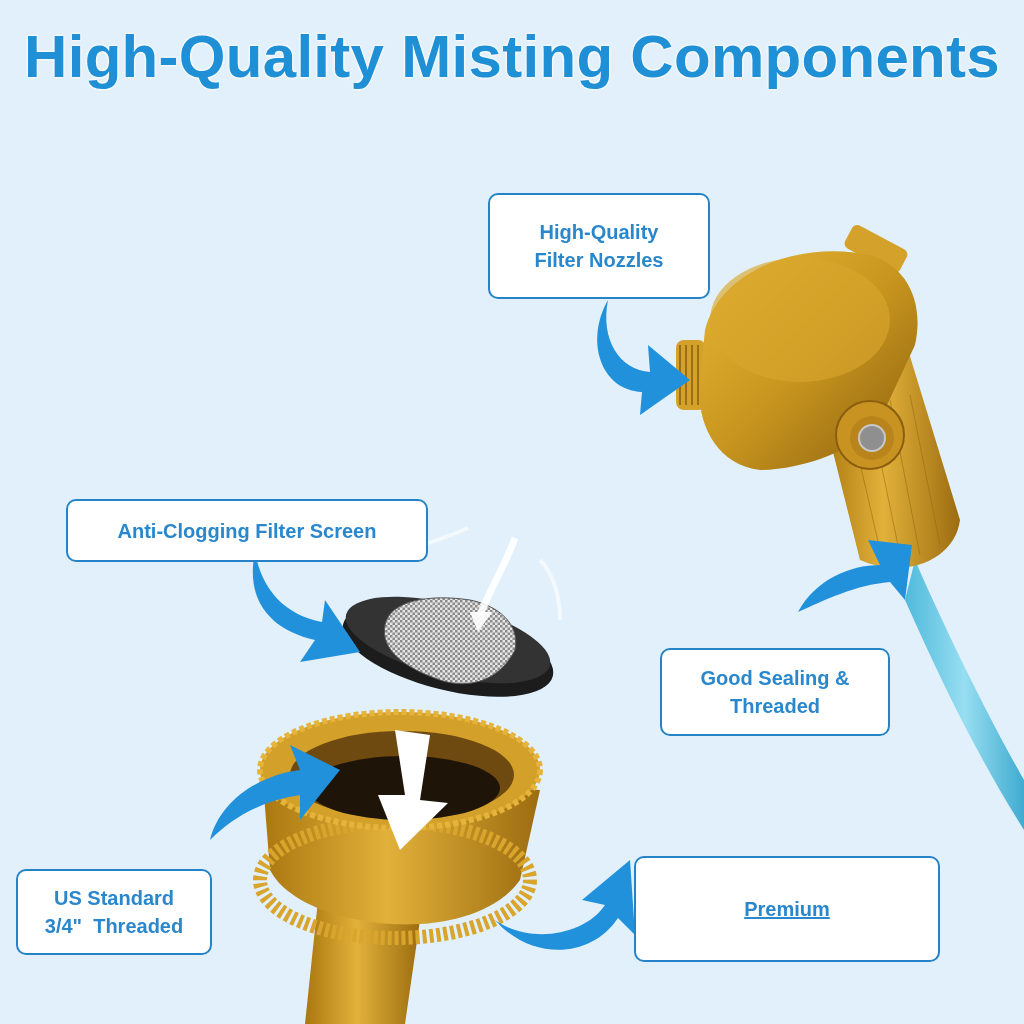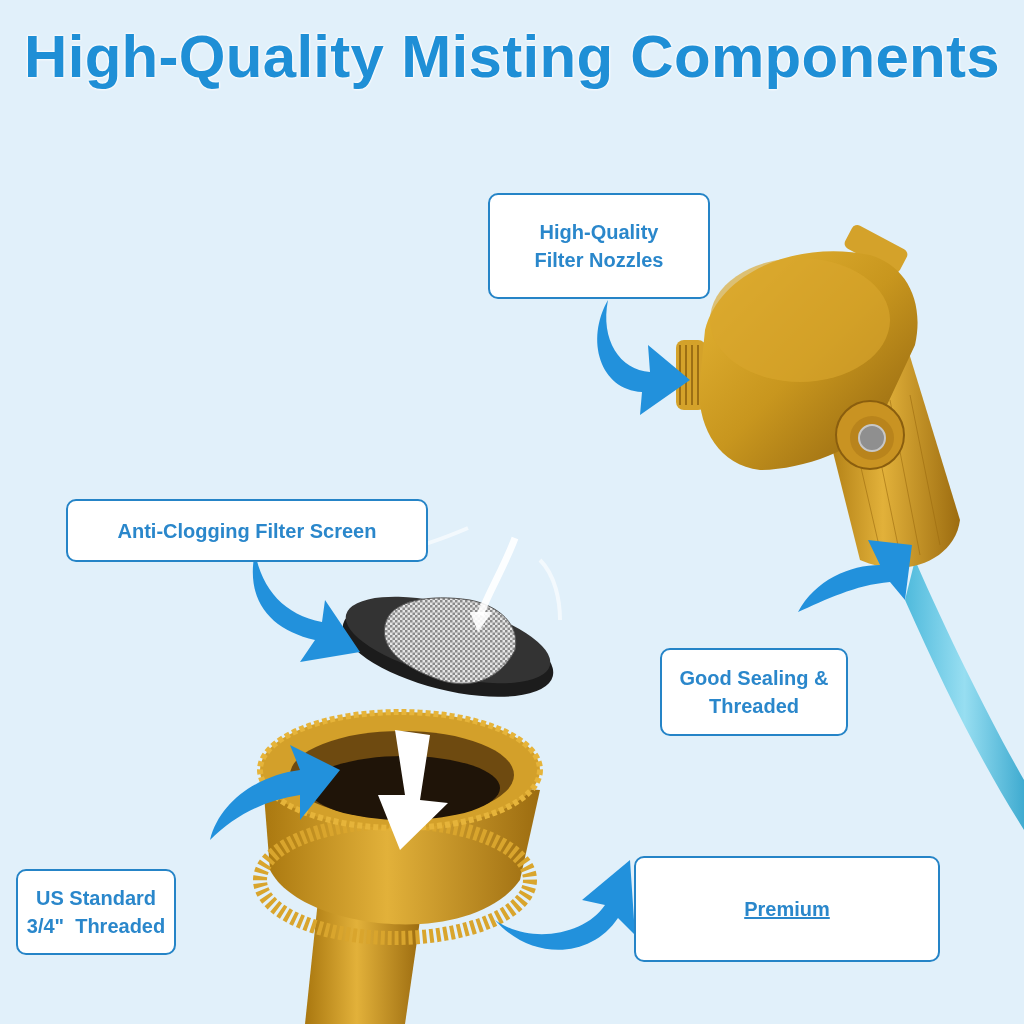--- a/index.html
+++ b/index.html
@@ -128,25 +128,25 @@
 
 <div class="callout" style="left:488px; top:171px; width:222px; height:106px;">
   <span>High-Quality</span>
   <span>Filter Nozzles</span>
 </div>
 
 <div class="callout" style="left:66px; top:477px; width:362px; height:63px;">
   <span>Anti-Clogging Filter Screen</span>
 </div>
 
-<div class="callout" style="left:660px; top:626px; width:188px; height:88px;">
+<div class="callout" style="left:660px; top:626px; width:230px; height:88px;">
   <span>Good Sealing &amp;</span>
   <span>Threaded</span>
 </div>
 
-<div class="callout" style="left:16px; top:847px; width:160px; height:86px;">
+<div class="callout" style="left:16px; top:847px; width:196px; height:86px;">
   <span>US Standard</span>
   <span>3/4"  Threaded</span>
 </div>
 
 <div class="callout" style="left:634px; top:834px; width:306px; height:106px;text-decoration:underline;">
   <span>Premium</span>
 </div>
 
 </body></html>

